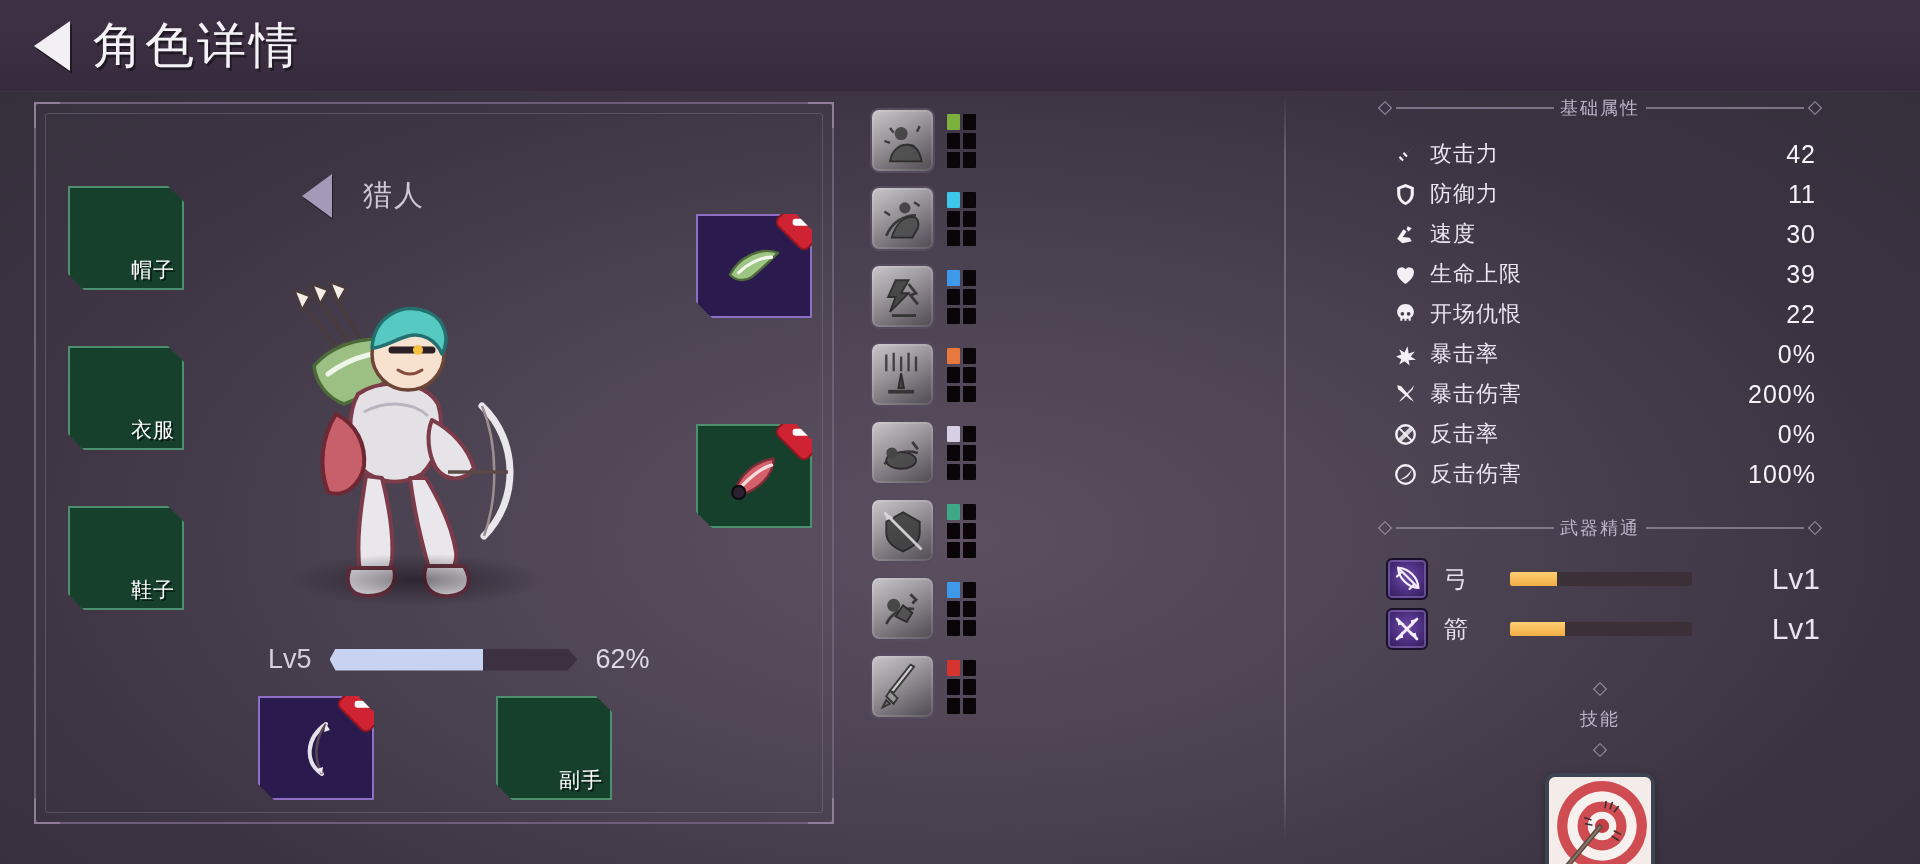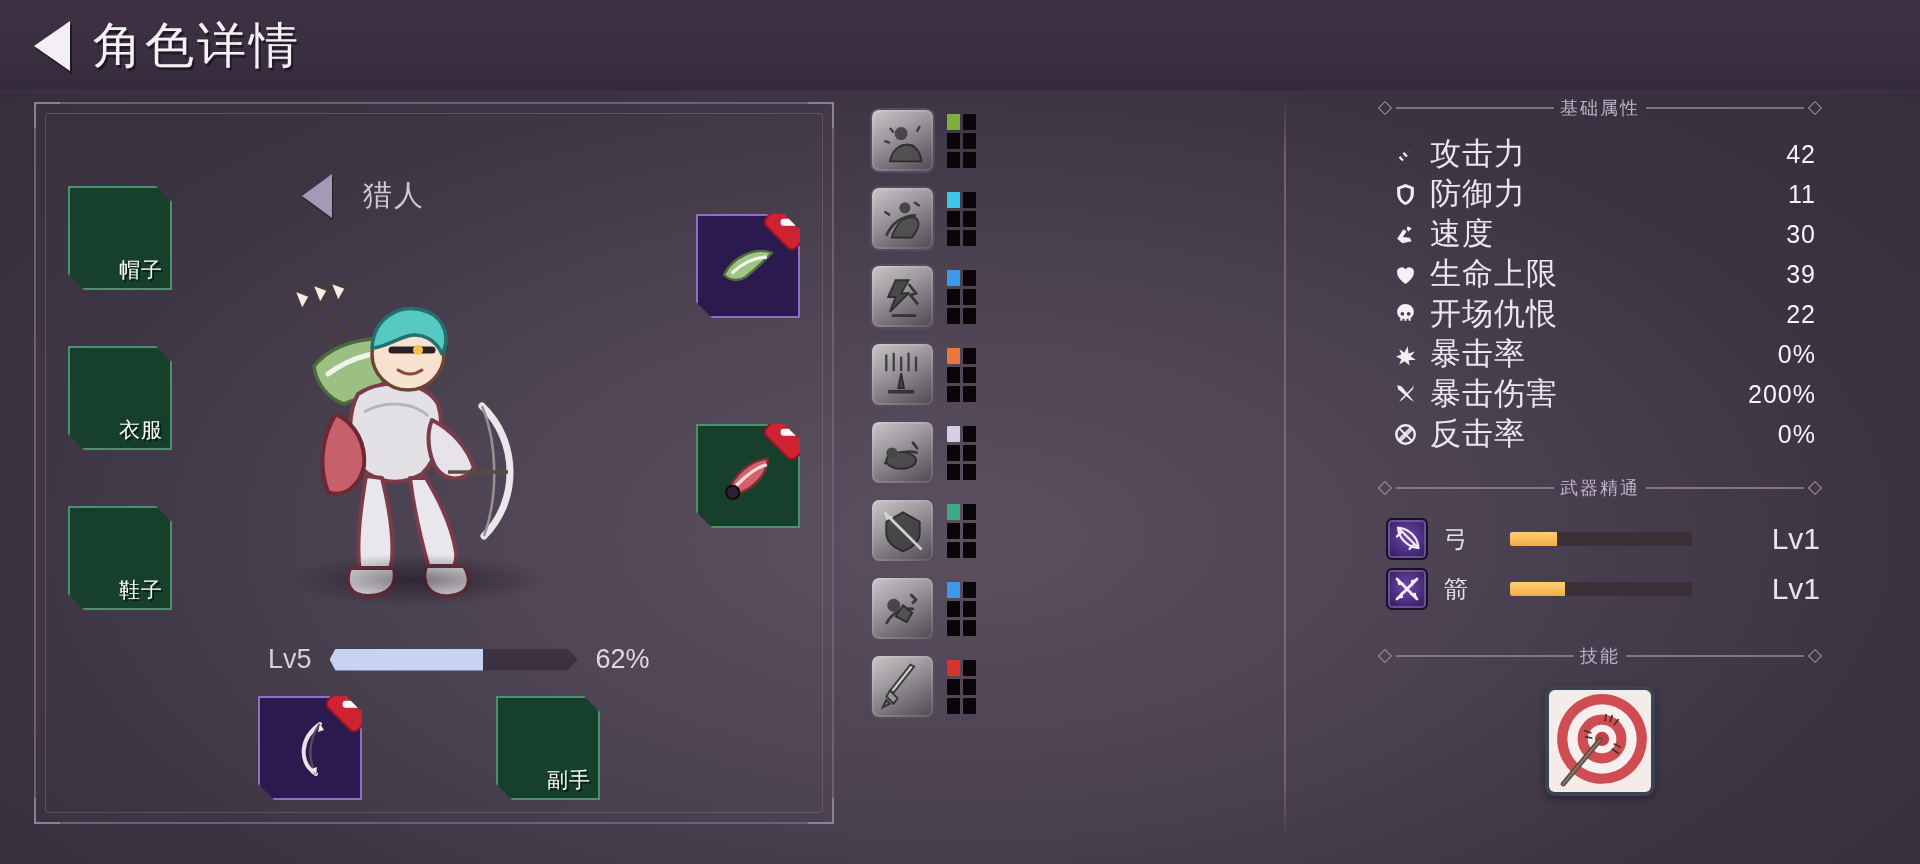--- a/index.html
+++ b/index.html
@@ -48,21 +48,21 @@
   .corner.tr { right: -2px; top: -2px; border-right-width: 2px; border-top-width: 2px; }
   .corner.bl { left: -2px; bottom: -2px; border-left-width: 2px; border-bottom-width: 2px; }
   .corner.br { right: -2px; bottom: -2px; border-right-width: 2px; border-bottom-width: 2px; }
   .panel-inner {
     position: absolute; left: 9px; top: 9px; right: 9px; bottom: 9px;
     border: 1px solid rgba(160,145,170,0.30); border-radius: 3px; pointer-events: none;
   }
 
   
   .slot {
-    position: absolute; width: 104px; height: 104px;
+    position: absolute; width: 116px; height: 104px;
     background: #16402c; border: 2px solid #4d8f6e;
     clip-path: polygon(0 0, calc(100% - 16px) 0, 100% 16px, 100% 100%, 16px 100%, 0 calc(100% - 16px));
     cursor: pointer;
   }
   .slot .slot-label {
     position: absolute; right: 7px; bottom: 4px;
     font-size: 21px; color: #ffffff; text-shadow: 2px 2px 0 rgba(0,0,0,0.6);
     letter-spacing: 1px;
   }
   .slot.filled {
@@ -149,21 +149,21 @@
     border: 1.6px solid #a093ab; background: transparent;
   }
   .sh-line { height: 1.4px; background: #948a9e; flex: 1 1 auto; opacity: 0.75; }
   .sh-label { font-size: 18px; color: #bdb3c8; letter-spacing: 2px; white-space: nowrap; }
 
   .stat-row {
     display: flex; align-items: center; height: 40px; padding: 0 4px 0 10px;
   }
   .stat-icon { width: 30px; flex: 0 0 30px; display: flex; align-items: center; justify-content: center; }
   .stat-icon svg { width: 25px; height: 25px; fill: #f3f0f6; }
-  .stat-label { font-size: 31px; color: #eae5f0; margin-left: 10px; letter-spacing: 1px; }
+  .stat-label { font-size: 22px; color: #eae5f0; margin-left: 10px; letter-spacing: 1px; }
   .stat-value { margin-left: auto; font-size: 25px; color: #f6f3f9; letter-spacing: 1px; }
 
   
   .mastery-row { display: flex; align-items: center; height: 50px; padding-left: 6px; }
   .mastery-icon {
     width: 42px; height: 42px; flex: 0 0 42px; border-radius: 6px; cursor: pointer;
     background: radial-gradient(circle at 50% 45%, #6d4aa8 0%, #4a2d7d 55%, #2e1b52 100%);
     border: 2px solid #1b1029;
     box-shadow: inset 0 0 0 2px rgba(175,150,225,0.38);
     display: flex; align-items: center; justify-content: center;
@@ -541,20 +541,30 @@
         <div class="stat-row">
           <span class="stat-icon">
             <svg viewBox="0 0 24 24">
               <path d="M12 2a10 10 0 1010 10A10 10 0 0012 2zm0 2.2a7.8 7.8 0 016.1 12.6L7.2 6A7.7 7.7 0 0112 4.2zM5.9 7.2l10.9 10.9A7.8 7.8 0 015.9 7.2z"></path>
               <path d="M17 4l3 3-13 13-3-3z" opacity="0.85"></path>
             </svg>
           </span>
           <span class="stat-label">反击率</span>
           <span class="stat-value">0%</span>
         </div>
+        <div class="stat-row">
+          <span class="stat-icon">
+            <svg viewBox="0 0 24 24">
+              <path d="M12 2a10 10 0 1010 10A10 10 0 0012 2zm0 2.2a7.8 7.8 0 11-7.8 7.8A7.8 7.8 0 0112 4.2z"></path>
+              <path d="M6 17c4-1 9-5 12-10-1 6-6 10-12 10z"></path>
+            </svg>
+          </span>
+          <span class="stat-label">反击伤害</span>
+          <span class="stat-value">100%</span>
+        </div>
       </div>
 
     <div class="section-head" style="margin-top:22px;">
       <div class="sh-diamond"></div>
       <div class="sh-line"></div>
       <div class="sh-label">武器精通</div>
       <div class="sh-line"></div>
       <div class="sh-diamond"></div>
     </div>
 
@@ -580,21 +590,21 @@
             </svg>
           </span>
           <span class="mastery-name">箭</span>
           <span class="mastery-track">
             <span class="mastery-fill" style="display:block;width:30%"></span>
           </span>
           <span class="mastery-lv">Lv1</span>
         </div>
       </div>
 
-    <div class="section-head" style="margin-top:30px;">
+    <div class="section-head" style="margin-top:30px;flex-direction:column;">
       <div class="sh-diamond"></div>
       <div class="sh-line"></div>
       <div class="sh-label">技能</div>
       <div class="sh-line"></div>
       <div class="sh-diamond"></div>
     </div>
 
     <div class="skill-area">
       <div class="skill-icon">
         <svg viewBox="0 0 100 100" aria-hidden="true">

